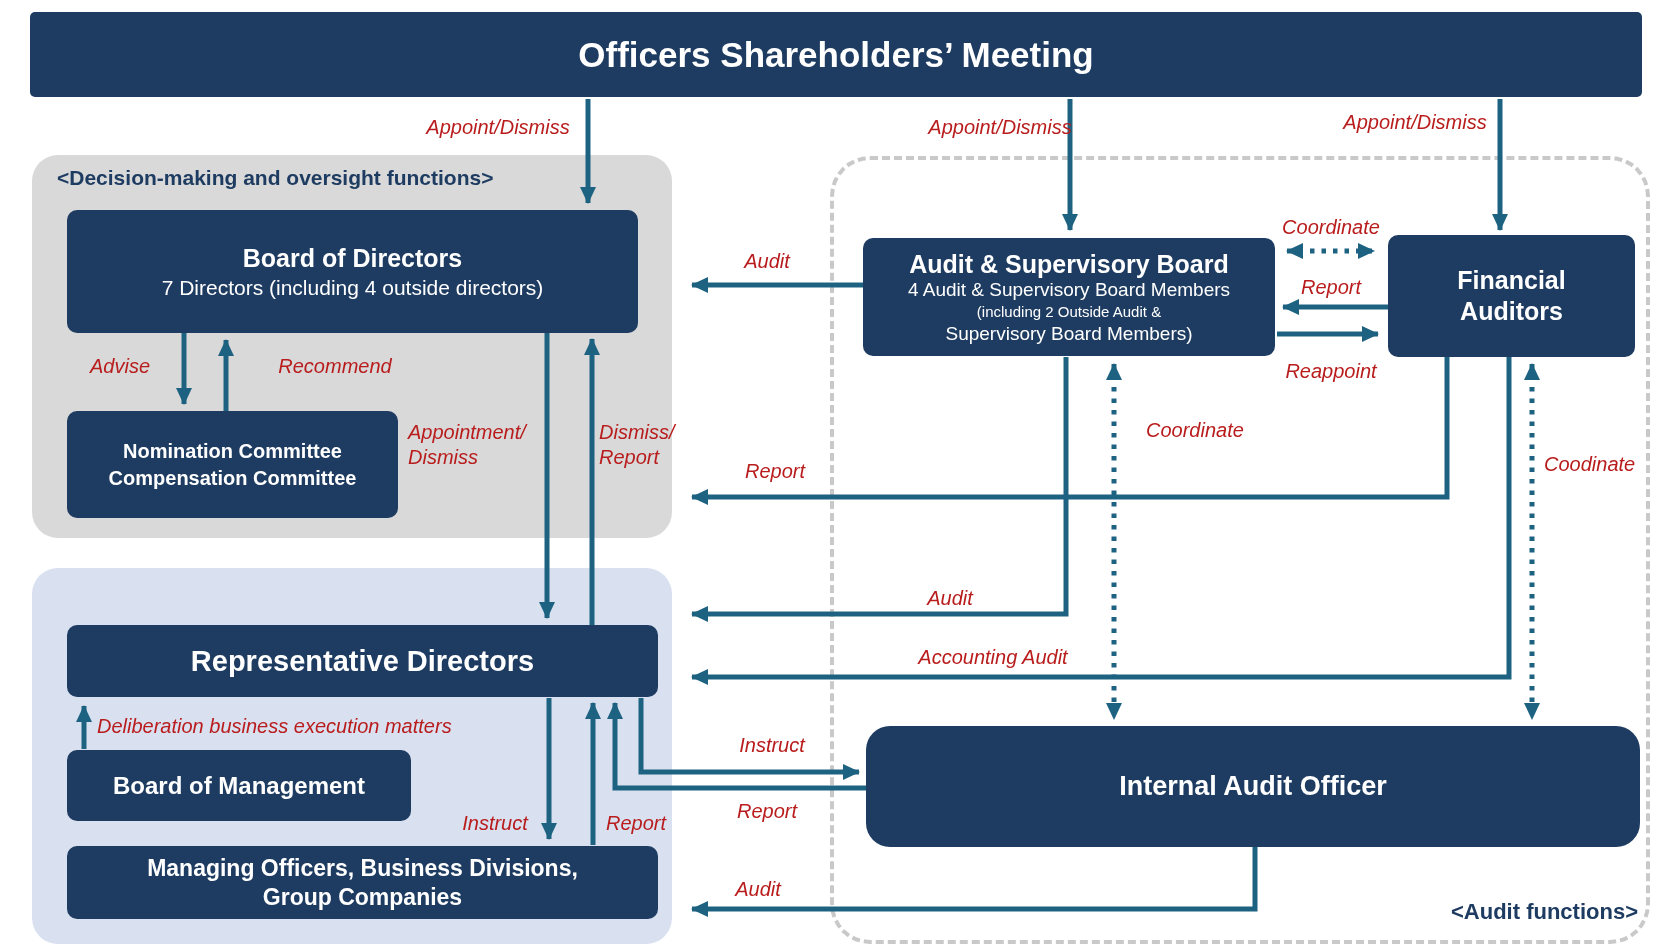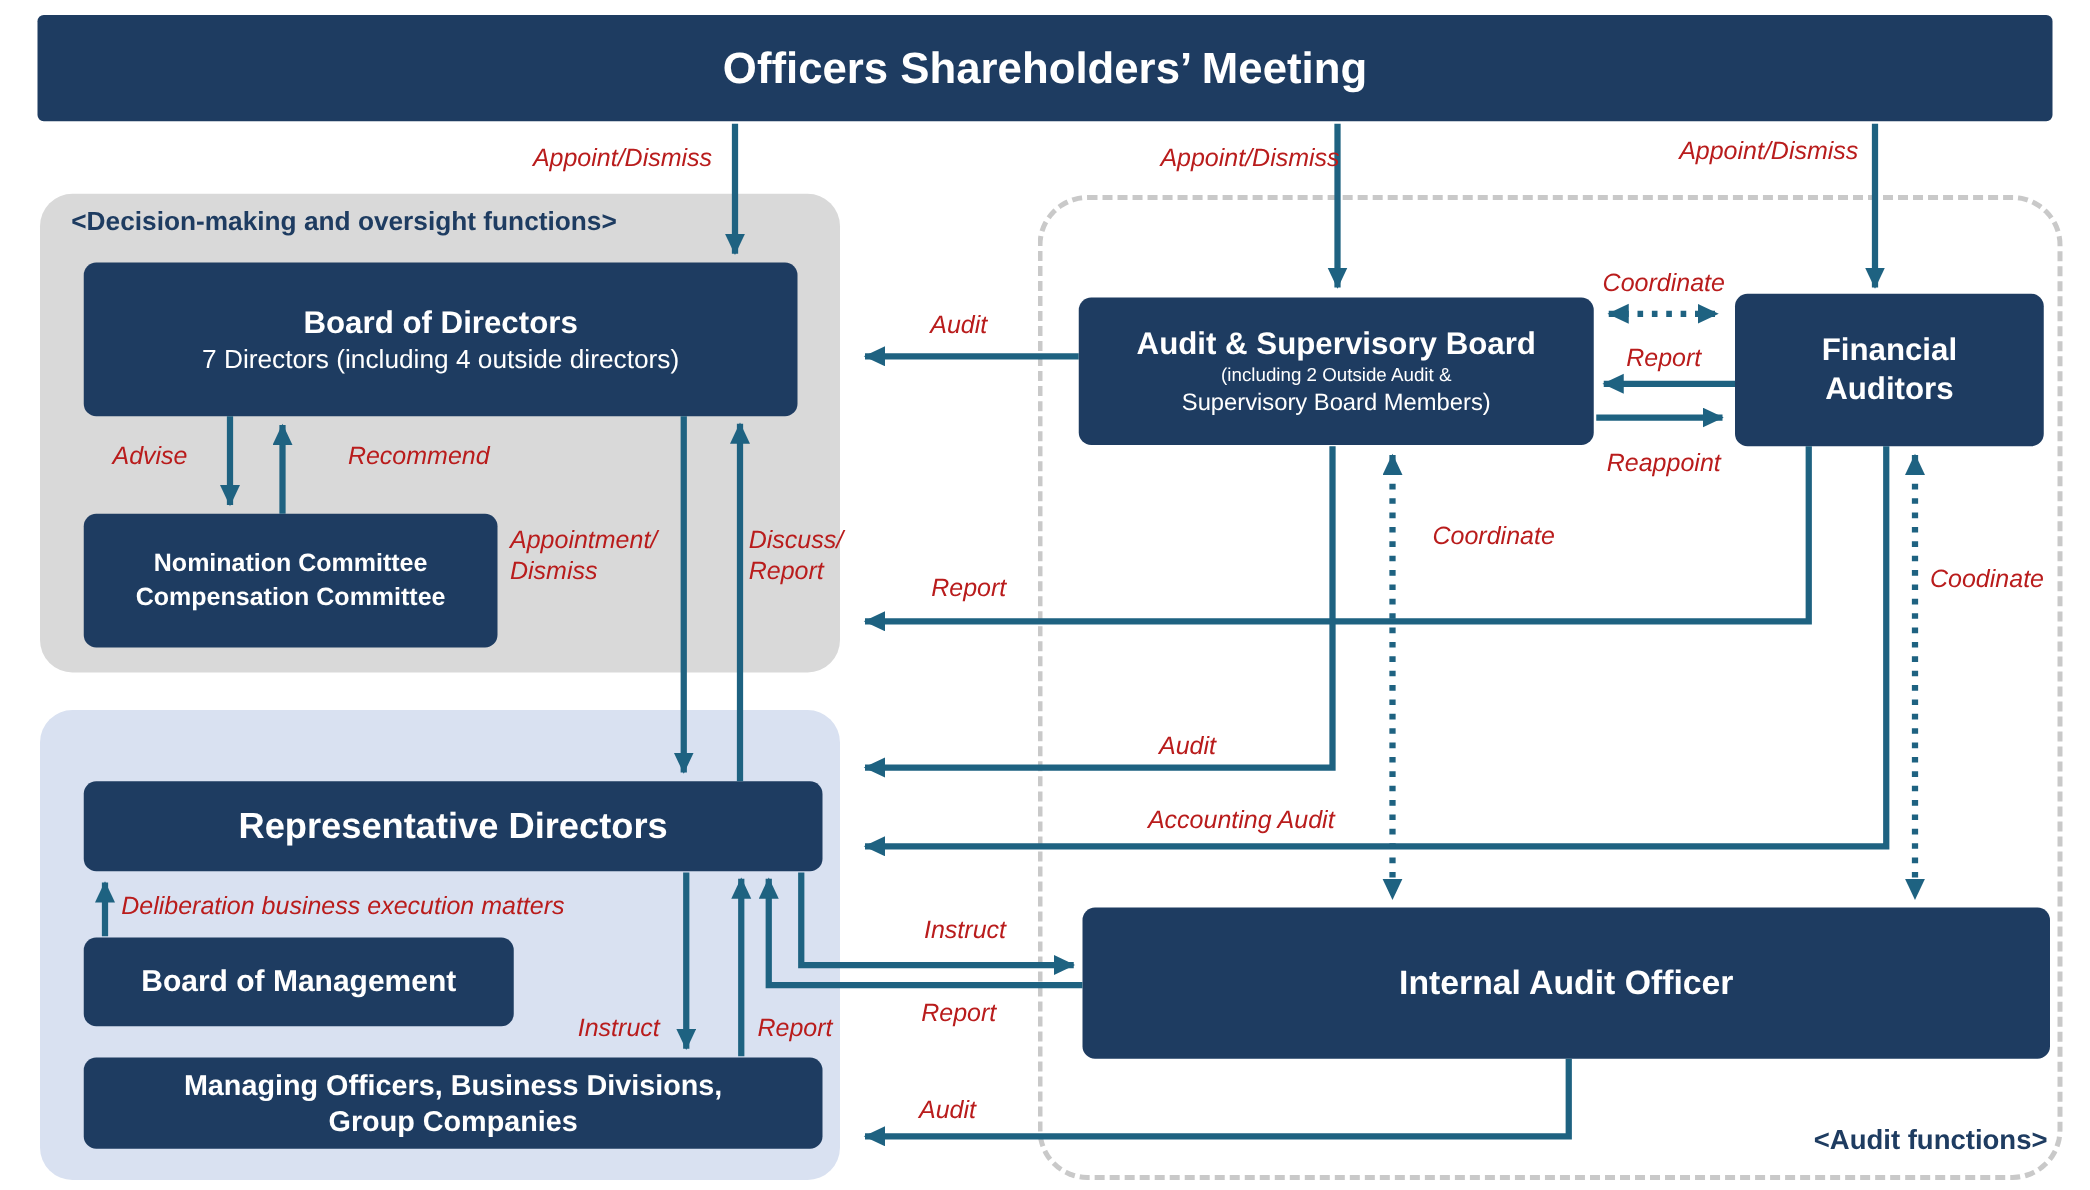--- a/index.html
+++ b/index.html
@@ -52,30 +52,31 @@
     <span class="t1" style="font-size:24px;">Board of Management</span>
   </div>
 
   <div class="box" style="left:67px;top:846px;width:591px;height:73px;">
     <span class="t1" style="font-size:23px;line-height:29px;">Managing Officers, Business Divisions,</span>
     <span class="t1" style="font-size:23px;line-height:29px;">Group Companies</span>
   </div>
 
   <div class="box" style="left:863px;top:238px;width:412px;height:118px;">
     <span class="t1" style="font-size:25px;line-height:30px;">Audit &amp; Supervisory Board</span>
+    <span style="font-size:19px;line-height:22px;">4 Audit &amp; Supervisory Board Members</span>
     <span style="font-size:15px;line-height:22px;">(including 2 Outside Audit &amp;</span>
     <span style="font-size:19px;line-height:22px;">Supervisory Board Members)</span>
   </div>
 
   <div class="box" style="left:1388px;top:235px;width:247px;height:122px;">
     <span class="t1" style="font-size:25px;line-height:31px;">Financial</span>
     <span class="t1" style="font-size:25px;line-height:31px;">Auditors</span>
   </div>
 
-  <div class="box" style="left:866px;top:726px;width:774px;height:121px;">
+  <div class="box" style="left:866px;top:726px;width:774px;height:121px;border-radius:24px;">
     <span class="t1" style="font-size:27px;">Internal Audit Officer</span>
   </div>
 
   <svg class="wires" width="1672" height="952" viewBox="0 0 1672 952">
     <defs>
       <marker id="ah" markerUnits="userSpaceOnUse" markerWidth="20" markerHeight="18" refX="16" refY="8" orient="auto-start-reverse">
         <path d="M0,0 L17,8 L0,16 Z" fill="#1e6281"></path>
       </marker>
     </defs>
     <g stroke="#1e6281" stroke-width="5" fill="none">
@@ -111,21 +112,21 @@
   <div class="lbl c" style="left:1415px;top:122px;">Appoint/Dismiss</div>
   <div class="lbl c" style="left:767px;top:261px;">Audit</div>
   <div class="lbl c" style="left:120px;top:366px;">Advise</div>
   <div class="lbl c" style="left:335px;top:366px;">Recommend</div>
 
   <div class="lbl" style="left:408px;top:420px;">
     <span class="ln">Appointment/</span>
     <span class="ln">Dismiss</span>
   </div>
   <div class="lbl" style="left:599px;top:420px;">
-    <span class="ln">Discuss/</span>
+    <span class="ln">Dismiss/</span>
     <span class="ln">Report</span>
   </div>
 
   <div class="lbl c" style="left:775px;top:471px;">Report</div>
   <div class="lbl c" style="left:1331px;top:227px;">Coordinate</div>
   <div class="lbl c" style="left:1331px;top:287px;">Report</div>
   <div class="lbl c" style="left:1331px;top:371px;">Reappoint</div>
   <div class="lbl vc" style="left:1146px;top:430px;">Coordinate</div>
   <div class="lbl vc" style="left:1544px;top:464px;">Coodinate</div>
   <div class="lbl c" style="left:950px;top:598px;">Audit</div>

